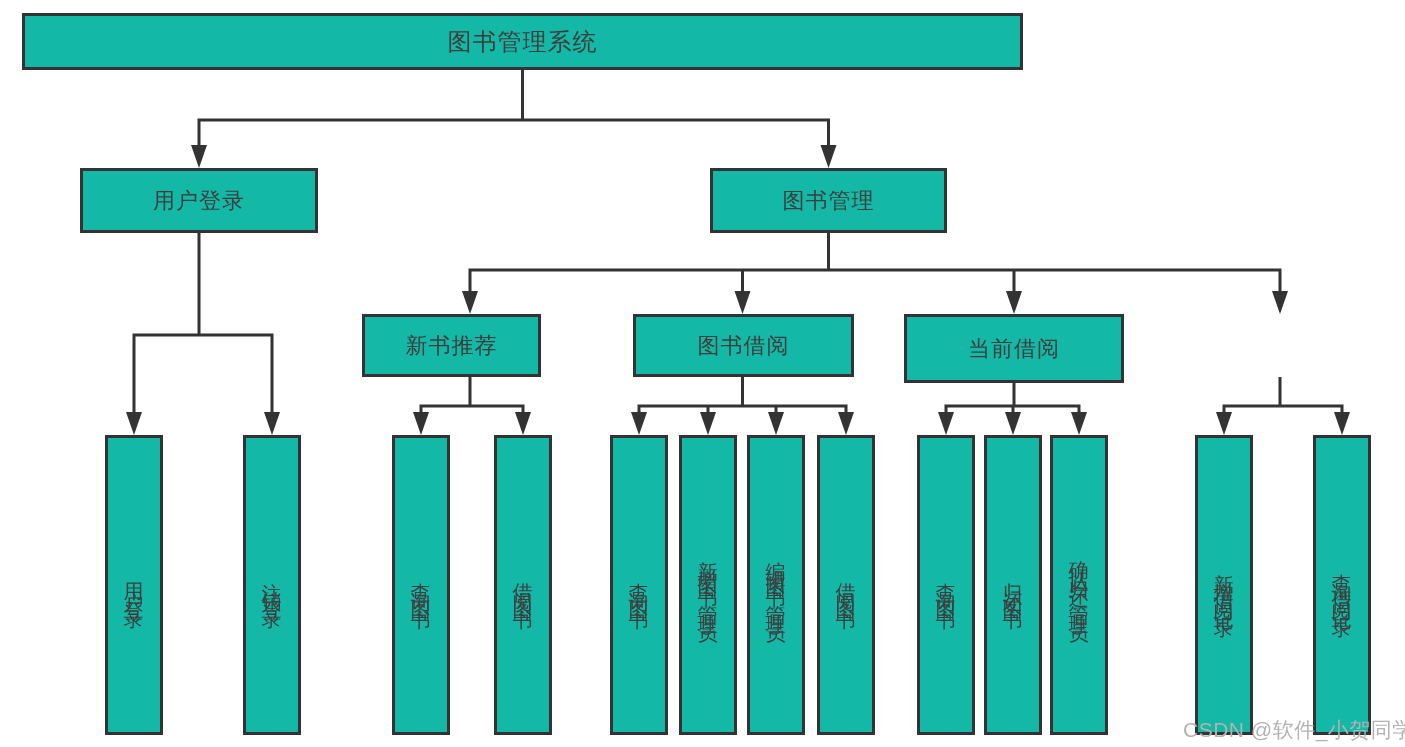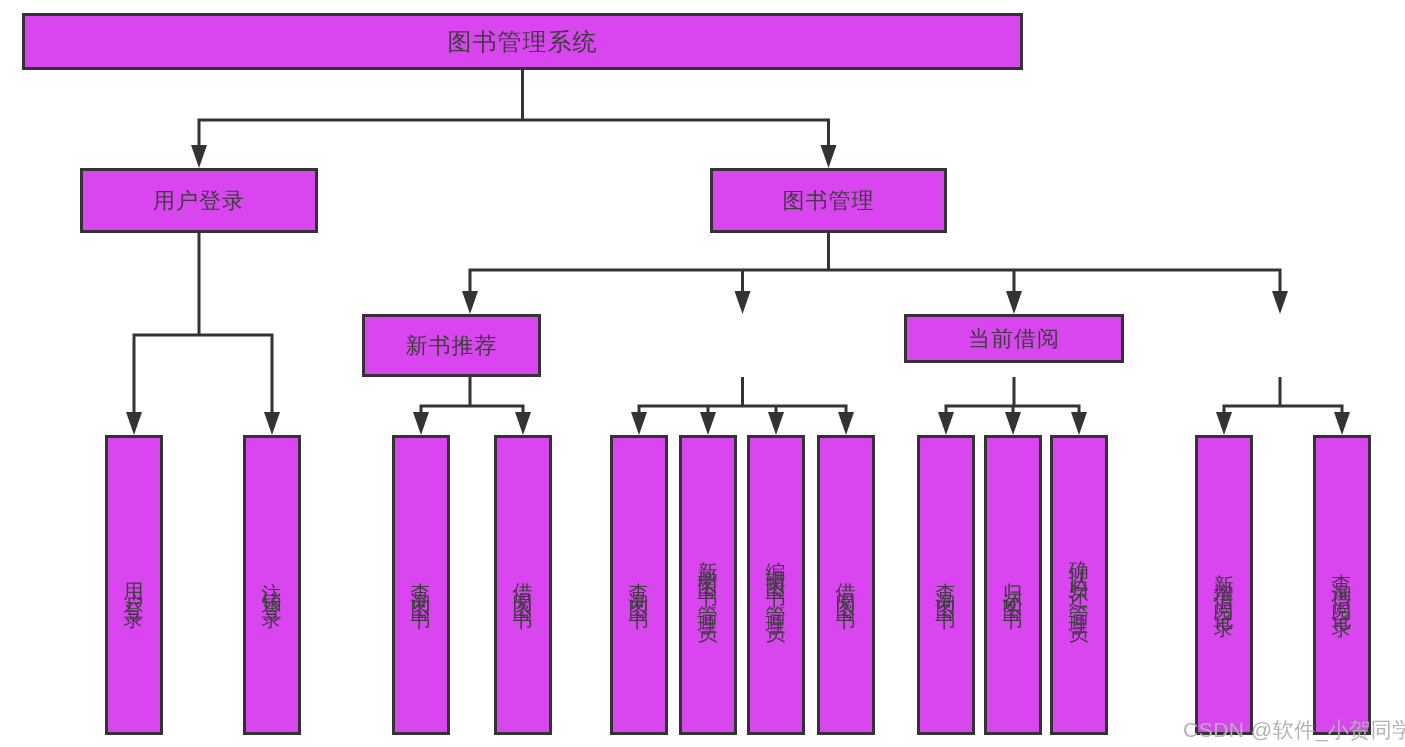--- a/index.html
+++ b/index.html
@@ -19,21 +19,21 @@
     position: absolute;
     left: 0;
     top: 0;
     width: 1405px;
     height: 747px;
   }
   .box {
     position: absolute;
     box-sizing: border-box;
     border: 3px solid #333333;
-    background: #d946ef;
+    background: #14b8a6;
     display: flex;
     align-items: center;
     justify-content: center;
     color: #3d3d3d;
   }
   .box.root .lbl {
     font-size: 24px;
     letter-spacing: 1px;
   }
   .box.branch .lbl {
@@ -110,21 +110,24 @@
   <div class="box branch" style="left:80px;top:168px;width:238px;height:65px">
     <span class="lbl">用户登录</span>
   </div>
   <div class="box branch" style="left:710px;top:168px;width:237px;height:65px">
     <span class="lbl">图书管理</span>
   </div>
 
   <div class="box branch" style="left:362px;top:314px;width:179px;height:63px">
     <span class="lbl">新书推荐</span>
   </div>
-  <div class="box branch" style="left:904px;top:314px;width:220px;height:49px">
+  <div class="box branch" style="left:633px;top:314px;width:221px;height:63px">
+    <span class="lbl">图书借阅</span>
+  </div>
+  <div class="box branch" style="left:904px;top:314px;width:220px;height:69px">
     <span class="lbl">当前借阅</span>
   </div>
 
   <div class="box leaf" style="left:105px;top:435px;width:58px;height:300px">
     <span class="lbl">用户登录</span>
   </div>
   <div class="box leaf" style="left:243px;top:435px;width:58px;height:300px">
     <span class="lbl">注销登录</span>
   </div>
 

